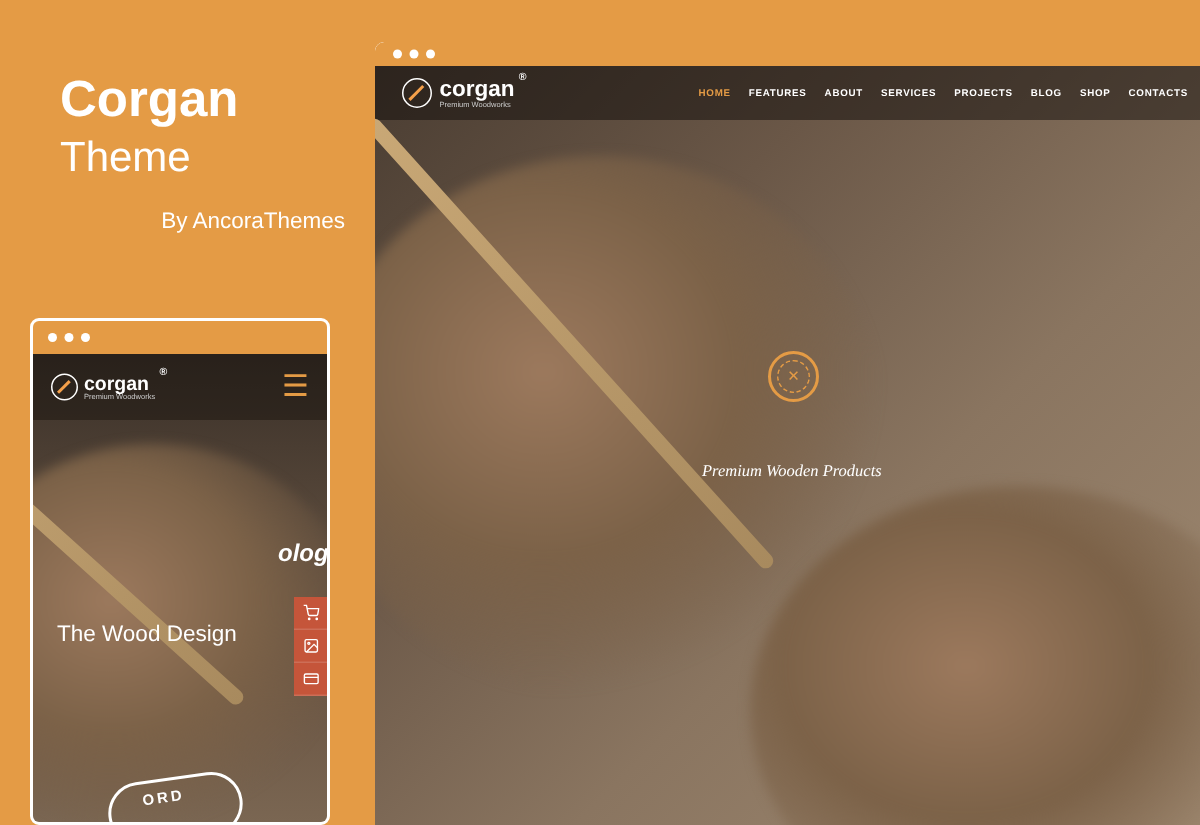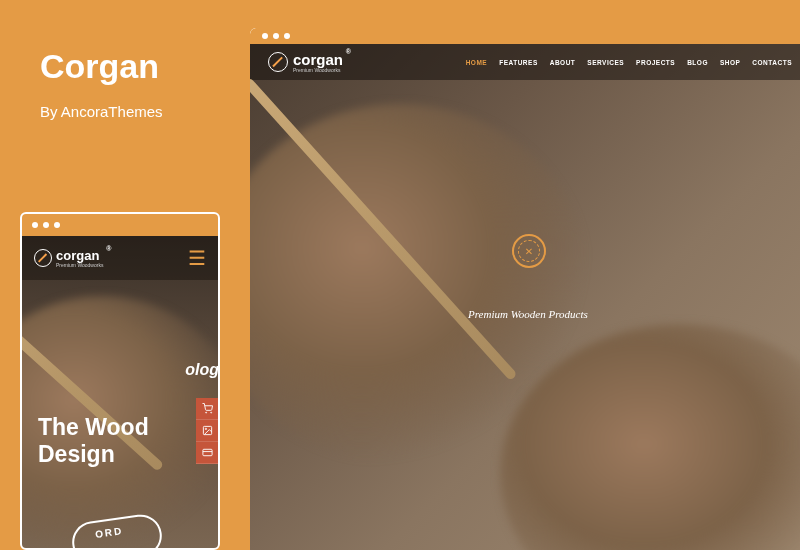--- a/index.html
+++ b/index.html
@@ -25,20 +25,21 @@
     }
     .theme-subtitle {
       font-size: 28px;
       font-weight: 300;
       margin-top: 4px;
     }
     .theme-author {
       font-size: 15px;
       font-weight: 400;
       margin-top: 18px;
+      text-align: right;
     }
     
     .mobile-frame {
       position: absolute;
       left: 20px;
       top: 212px;
       width: 200px;
       height: 338px;
       border: 2px solid #fff;
       border-radius: 6px;
@@ -115,22 +116,22 @@
       color: #fff;
       font-size: 16px;
       font-weight: 600;
       font-style: italic;
     }
     .mobile-headline {
       position: absolute;
       left: 16px;
       top: 178px;
       color: #fff;
-      font-size: 23px;
-      font-weight: 700;
+      font-size: 15px;
+      font-weight: 400;
     }
     .mobile-sideicons {
       position: absolute;
       right: 0;
       top: 162px;
       width: 22px;
     }
     .sideicon {
       width: 22px; height: 22px;
       background: #c5553a;
@@ -284,20 +285,21 @@
       width: 320px; height: 10px;
       background: linear-gradient(90deg, #c9a876, #a88a5e);
       border-radius: 5px;
     }
   </style>
 </head>
 <body>
 
 <div class="left-panel">
   <div class="theme-title">Corgan</div>
+  <div class="theme-subtitle">Theme</div>
   <div class="theme-author">By AncoraThemes</div>
 </div>
 
 <div class="mobile-frame">
   <div class="mobile-titlebar">
     <div class="dot"></div>
     <div class="dot"></div>
     <div class="dot"></div>
   </div>
   <div class="mobile-content">

